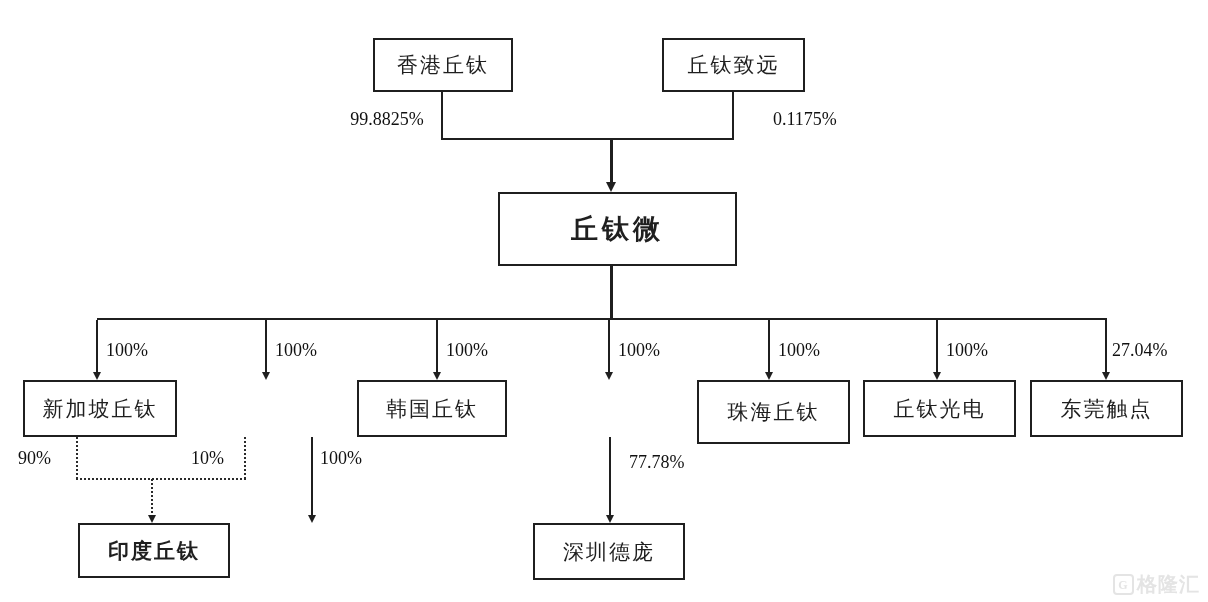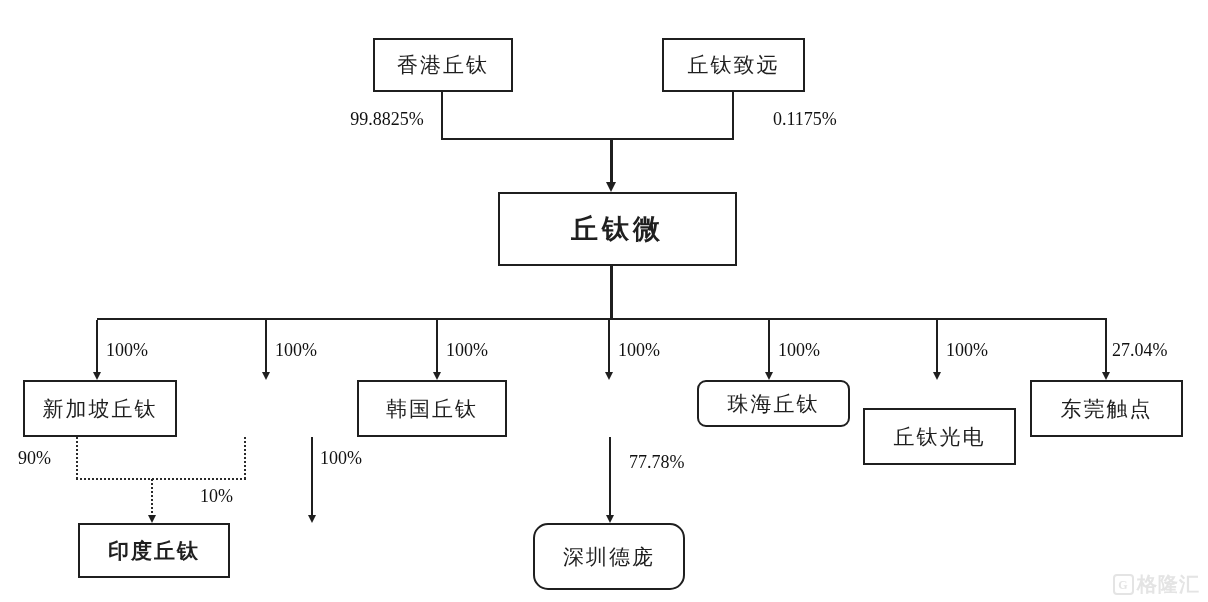--- a/index.html
+++ b/index.html
@@ -142,55 +142,55 @@
 
   <div class="pct" style="left:106px; top:340px;">100%</div>
   <div class="pct" style="left:275px; top:340px;">100%</div>
   <div class="pct" style="left:446px; top:340px;">100%</div>
   <div class="pct" style="left:618px; top:340px;">100%</div>
   <div class="pct" style="left:778px; top:340px;">100%</div>
   <div class="pct" style="left:946px; top:340px;">100%</div>
   <div class="pct" style="left:1112px; top:340px;">27.04%</div>
 
   <div class="pct" style="left:18px; top:448px;">90%</div>
-  <div class="pct" style="left:200px; top:448px;margin-top:38px;">10%</div>
+  <div class="pct" style="left:191px; top:448px;">10%</div>
   <div class="pct" style="left:320px; top:448px;">100%</div>
   <div class="pct" style="left:629px; top:452px;">77.78%</div>
 
   <div class="node" style="left:373px; top:38px; width:140px; height:54px;">
     <span>香港丘钛</span>
   </div>
   <div class="node" style="left:662px; top:38px; width:143px; height:54px;">
     <span>丘钛致远</span>
   </div>
 
   <div class="node root" style="left:498px; top:192px; width:239px; height:74px;">
     <span>丘钛微</span>
   </div>
 
   <div class="node" style="left:23px; top:380px; width:154px; height:57px;">
     <span>新加坡丘钛</span>
   </div>
   <div class="node" style="left:357px; top:380px; width:150px; height:57px;">
     <span>韩国丘钛</span>
   </div>
-  <div class="node" style="left:697px; top:380px; width:153px; height:47px;border-radius:9px;">
+  <div class="node" style="left:697px; top:380px; width:153px; height:64px;">
     <span>珠海丘钛</span>
   </div>
-  <div class="node" style="left:863px; top:380px; width:153px; height:57px;margin-top:28px;">
+  <div class="node" style="left:863px; top:380px; width:153px; height:57px;">
     <span>丘钛光电</span>
   </div>
   <div class="node" style="left:1030px; top:380px; width:153px; height:57px;">
     <span>东莞触点</span>
   </div>
 
   <div class="node" style="left:78px; top:523px; width:152px; height:55px;font-weight:bold;">
     <span>印度丘钛</span>
   </div>
-  <div class="node" style="left:533px; top:523px; width:152px; height:67px;border-radius:15px;">
+  <div class="node" style="left:533px; top:523px; width:152px; height:57px;">
     <span>深圳德庞</span>
   </div>
 
   <div class="watermark">
     <span class="wm-logo">G</span>
     <span>格隆汇</span>
   </div>
 
 </div>
 

